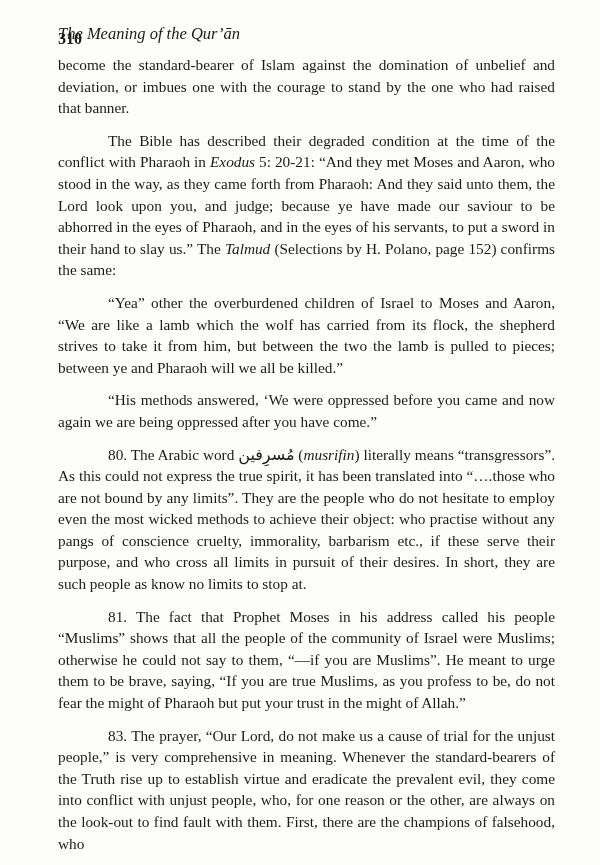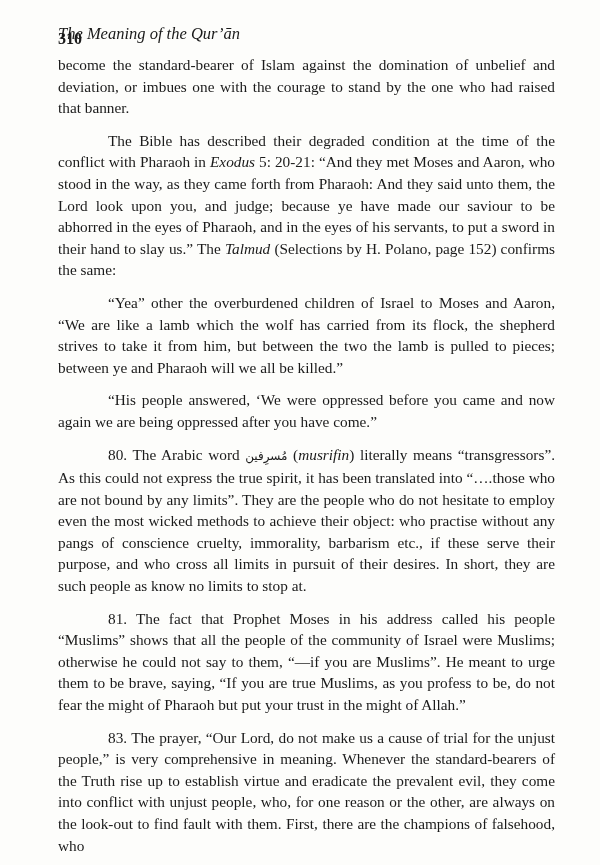--- a/index.html
+++ b/index.html
@@ -18,33 +18,33 @@
   }
   .running-title {
     position: absolute; left: 0; right: 0; top: 6px;
     text-align: left; font-style: italic; font-size: 16.5px;
   }
   .body-text { margin-top: 8px; font-size: 15.3px; line-height: 21.6px; }
   .para { margin: 0 0 11px 0; text-align: justify; text-indent: 0; }
   .para.indent { text-indent: 50px; }
   .para.cont { text-indent: 0; }
   .em { font-style: italic; }
-  .arabic { font-family: "DejaVu Sans", sans-serif; font-size: 12px; }
+  .arabic { font-family: "DejaVu Sans", sans-serif; font-size: 16px; }
 </style>
 </head>
 <body>
 
 <div class="page">
   <div class="header">
     <span class="page-number">310</span>
     <div class="running-title">The Meaning of the Qur’ān</div>
   </div>
 
   <div class="body-text">
     <p class="para cont"><span>become the standard-bearer of Islam against the domination of unbelief and deviation, or imbues one with the courage to stand by the one who had raised that banner.</span></p>
     <p class="para indent"><span>The Bible has described their degraded condition at the time of the conflict with Pharaoh in </span><span class="em">Exodus</span><span> 5: 20-21: “And they met Moses and Aaron, who stood in the way, as they came forth from Pharaoh: And they said unto them, the Lord look upon you, and judge; because ye have made our saviour to be abhorred in the eyes of Pharaoh, and in the eyes of his servants, to put a sword in their hand to slay us.” The </span><span class="em">Talmud</span><span> (Selections by H. Polano, page 152) confirms the same:</span></p>
     <p class="para indent"><span>“Yea” other the overburdened children of Israel to Moses and Aaron, “We are like a lamb which the wolf has carried from its flock, the shepherd strives to take it from him, but between the two the lamb is pulled to pieces; between ye and Pharaoh will we all be killed.”</span></p>
-    <p class="para indent"><span>“His people answered, ‘We were oppressed before you came and now again we are being oppressed after you have come.”</span></p>
+    <p class="para indent"><span>“His methods answered, ‘We were oppressed before you came and now again we are being oppressed after you have come.”</span></p>
     <p class="para indent"><span>80. The Arabic word </span><span class="arabic" dir="rtl">مُسرِفين</span><span> (</span><span class="em">musrifin</span><span>) literally means “transgressors”. As this could not express the true spirit, it has been translated into “….those who are not bound by any limits”. They are the people who do not hesitate to employ even the most wicked methods to achieve their object: who practise without any pangs of conscience cruelty, immorality, barbarism etc., if these serve their purpose, and who cross all limits in pursuit of their desires. In short, they are such people as know no limits to stop at.</span></p>
     <p class="para indent"><span>81. The fact that Prophet Moses in his address called his people “Muslims” shows that all the people of the community of Israel were Muslims; otherwise he could not say to them, “—if you are Muslims”. He meant to urge them to be brave, saying, “If you are true Muslims, as you profess to be, do not fear the might of Pharaoh but put your trust in the might of Allah.”</span></p>
     <p class="para indent"><span>83. The prayer, “Our Lord, do not make us a cause of trial for the unjust people,” is very comprehensive in meaning. Whenever the standard-bearers of the Truth rise up to establish virtue and eradicate the prevalent evil, they come into conflict with unjust people, who, for one reason or the other, are always on the look-out to find fault with them. First, there are the champions of falsehood, who</span></p>
   </div>
 </div>
 
 </body></html>

